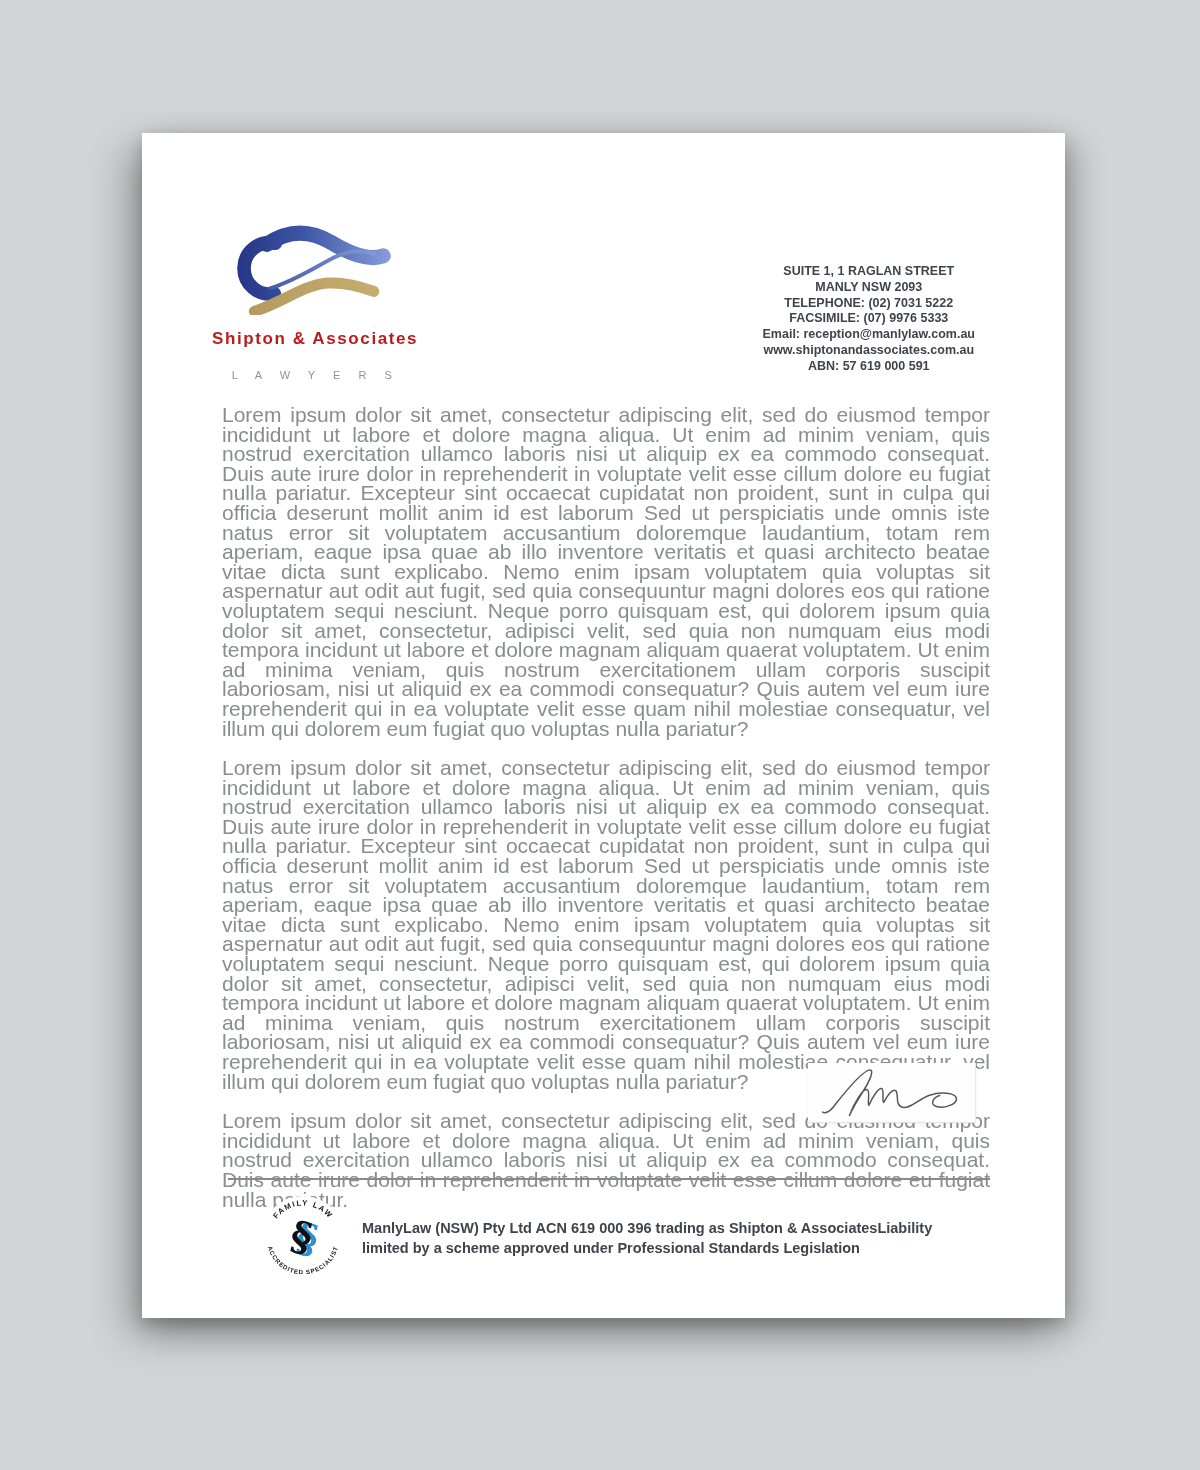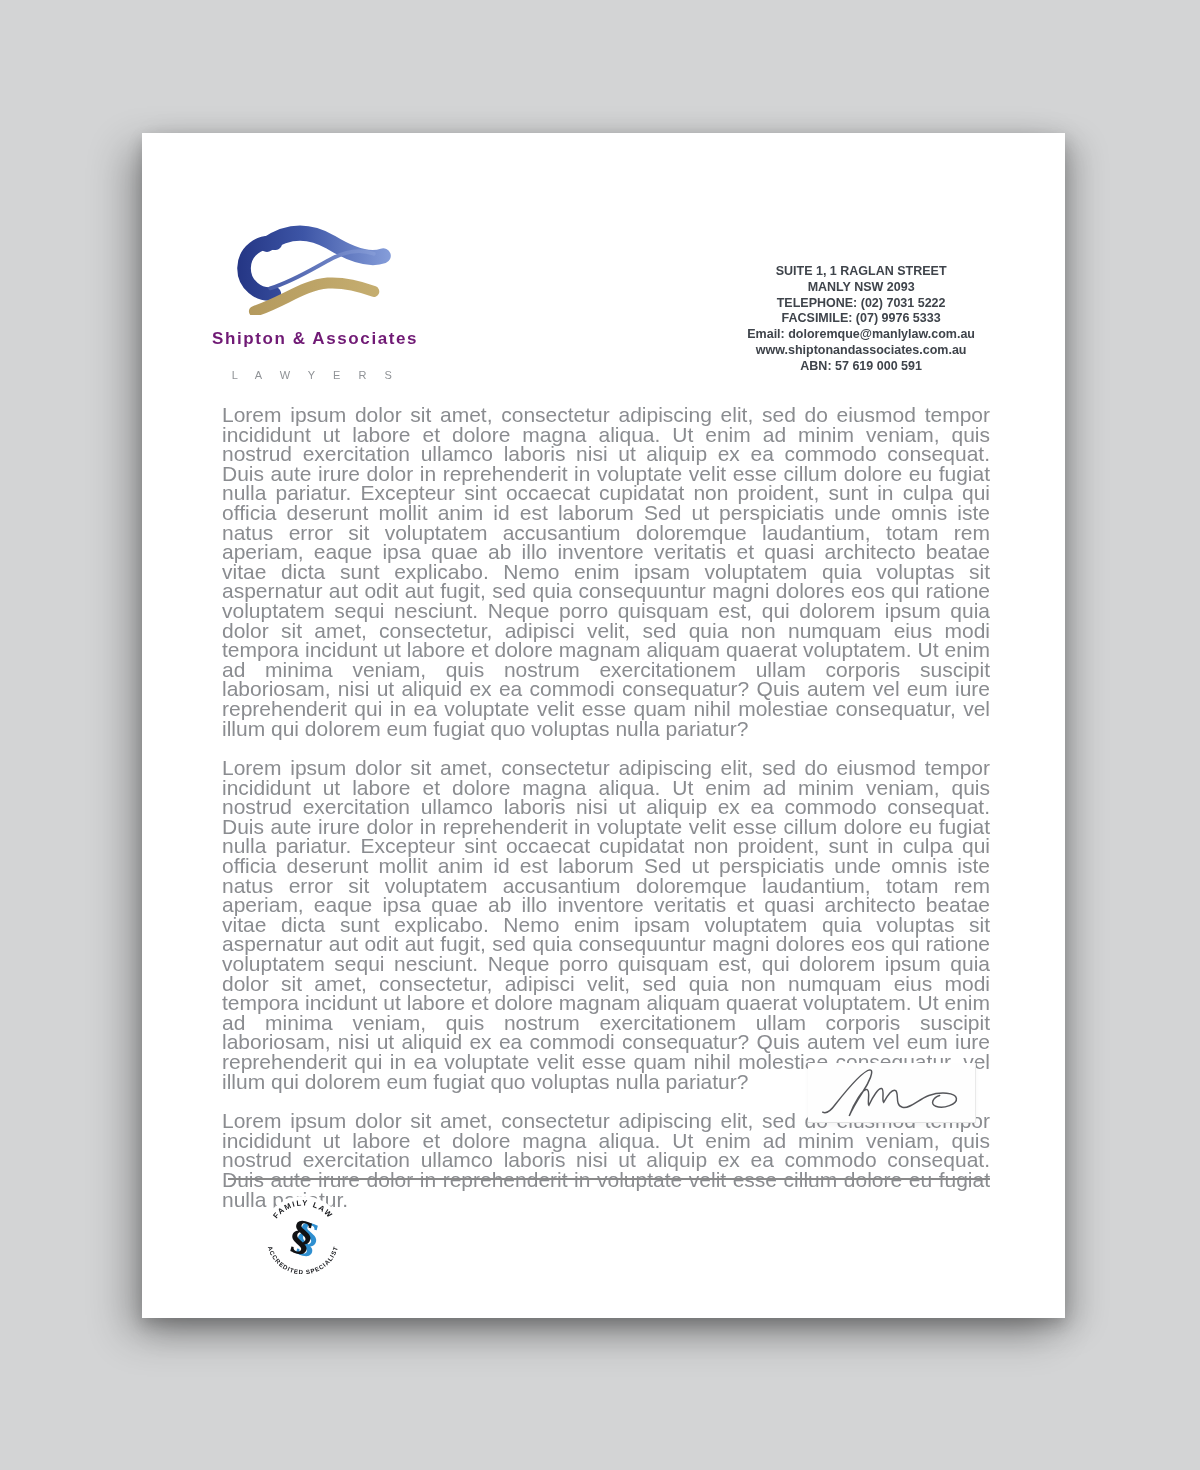--- a/index.html
+++ b/index.html
@@ -22,21 +22,21 @@
   
   .logo-block {
     position: absolute; left: 70px; top: 92px;
     width: 200px; text-align: center;
   }
   .logo-swoosh { width: 178px; height: 90px; display: block; margin: 0 auto; }
   .brand-name {
     margin-top: 14px;
     font-size: 17px; font-weight: bold;
     letter-spacing: 1.6px;
-    color: #701a75;
+    color: #b91c1c;
     white-space: nowrap;
   }
   .brand-tagline {
     margin-top: 20px;
     font-size: 11px;
     letter-spacing: 7.5px;
     padding-left: 7px; 
     color: #8f9296;
     white-space: nowrap;
   }
@@ -133,21 +133,21 @@
       </svg>
       <div class="brand-name">Shipton &amp; Associates</div>
       <div class="brand-tagline">L A W Y E R S</div>
     </div>
 
     <div class="contact-block">
       <div>SUITE 1, 1 RAGLAN STREET</div>
       <div>MANLY NSW 2093</div>
       <div>TELEPHONE: (02) 7031 5222</div>
       <div>FACSIMILE: (07) 9976 5333</div>
-      <div>Email: doloremque@manlylaw.com.au</div>
+      <div>Email: reception@manlylaw.com.au</div>
       <div>www.shiptonandassociates.com.au</div>
       <div>ABN: 57 619 000 591</div>
     </div>
 
     <div class="letter-body">
       <p>Lorem ipsum dolor sit amet, consectetur adipiscing elit, sed do eiusmod tempor incididunt ut labore et dolore magna aliqua. Ut enim ad minim veniam, quis nostrud exercitation ullamco laboris nisi ut aliquip ex ea commodo consequat. Duis aute irure dolor in reprehenderit in voluptate velit esse cillum dolore eu fugiat nulla pariatur. Excepteur sint occaecat cupidatat non proident, sunt in culpa qui officia deserunt mollit anim id est laborum Sed ut perspiciatis unde omnis iste natus error sit voluptatem accusantium doloremque laudantium, totam rem aperiam, eaque ipsa quae ab illo inventore veritatis et quasi architecto beatae vitae dicta sunt explicabo. Nemo enim ipsam voluptatem quia voluptas sit aspernatur aut odit aut fugit, sed quia consequuntur magni dolores eos qui ratione voluptatem sequi nesciunt. Neque porro quisquam est, qui dolorem ipsum quia dolor sit amet, consectetur, adipisci velit, sed quia non numquam eius modi tempora incidunt ut labore et dolore magnam aliquam quaerat voluptatem. Ut enim ad minima veniam, quis nostrum exercitationem ullam corporis suscipit laboriosam, nisi ut aliquid ex ea commodi consequatur? Quis autem vel eum iure reprehenderit qui in ea voluptate velit esse quam nihil molestiae consequatur, vel illum qui dolorem eum fugiat quo voluptas nulla pariatur?</p>
       <p>Lorem ipsum dolor sit amet, consectetur adipiscing elit, sed do eiusmod tempor incididunt ut labore et dolore magna aliqua. Ut enim ad minim veniam, quis nostrud exercitation ullamco laboris nisi ut aliquip ex ea commodo consequat. Duis aute irure dolor in reprehenderit in voluptate velit esse cillum dolore eu fugiat nulla pariatur. Excepteur sint occaecat cupidatat non proident, sunt in culpa qui officia deserunt mollit anim id est laborum Sed ut perspiciatis unde omnis iste natus error sit voluptatem accusantium doloremque laudantium, totam rem aperiam, eaque ipsa quae ab illo inventore veritatis et quasi architecto beatae vitae dicta sunt explicabo. Nemo enim ipsam voluptatem quia voluptas sit aspernatur aut odit aut fugit, sed quia consequuntur magni dolores eos qui ratione voluptatem sequi nesciunt. Neque porro quisquam est, qui dolorem ipsum quia dolor sit amet, consectetur, adipisci velit, sed quia non numquam eius modi tempora incidunt ut labore et dolore magnam aliquam quaerat voluptatem. Ut enim ad minima veniam, quis nostrum exercitationem ullam corporis suscipit laboriosam, nisi ut aliquid ex ea commodi consequatur? Quis autem vel eum iure reprehenderit qui in ea voluptate velit esse quam nihil molestiae consequatur, vel illum qui dolorem eum fugiat quo voluptas nulla pariatur?</p>
       <p>Lorem ipsum dolor sit amet, consectetur adipiscing elit, sed do eiusmod tempor incididunt ut labore et dolore magna aliqua. Ut enim ad minim veniam, quis nostrud exercitation ullamco laboris nisi ut aliquip ex ea commodo consequat. Duis aute irure dolor in reprehenderit in voluptate velit esse cillum dolore eu fugiat nulla pariatur.</p>
     </div>
 
@@ -174,16 +174,17 @@
         </text>
         <text font-family="Liberation Sans, sans-serif" font-size="6.4" font-weight="bold" fill="#17181c" letter-spacing="0.9">
           <textPath href="#arcBottom" startOffset="50%" text-anchor="middle">ACCREDITED SPECIALIST</textPath>
         </text>
 
         <g font-family="DejaVu Serif, serif" font-weight="bold" text-anchor="middle">
           <text x="49" y="60" font-size="42" fill="#2f8fd0" transform="rotate(14 49 47)">§</text>
           <text x="43" y="58" font-size="42" fill="#101114" transform="rotate(14 43 45)">§</text>
         </g>
       </svg>
+      <div class="footer-text">ManlyLaw (NSW) Pty Ltd ACN 619 000 396 trading as Shipton &amp; AssociatesLiability limited by a scheme approved under Professional Standards Legislation</div>
     </div>
 
   </div>
 </div>
 
 </body></html>

